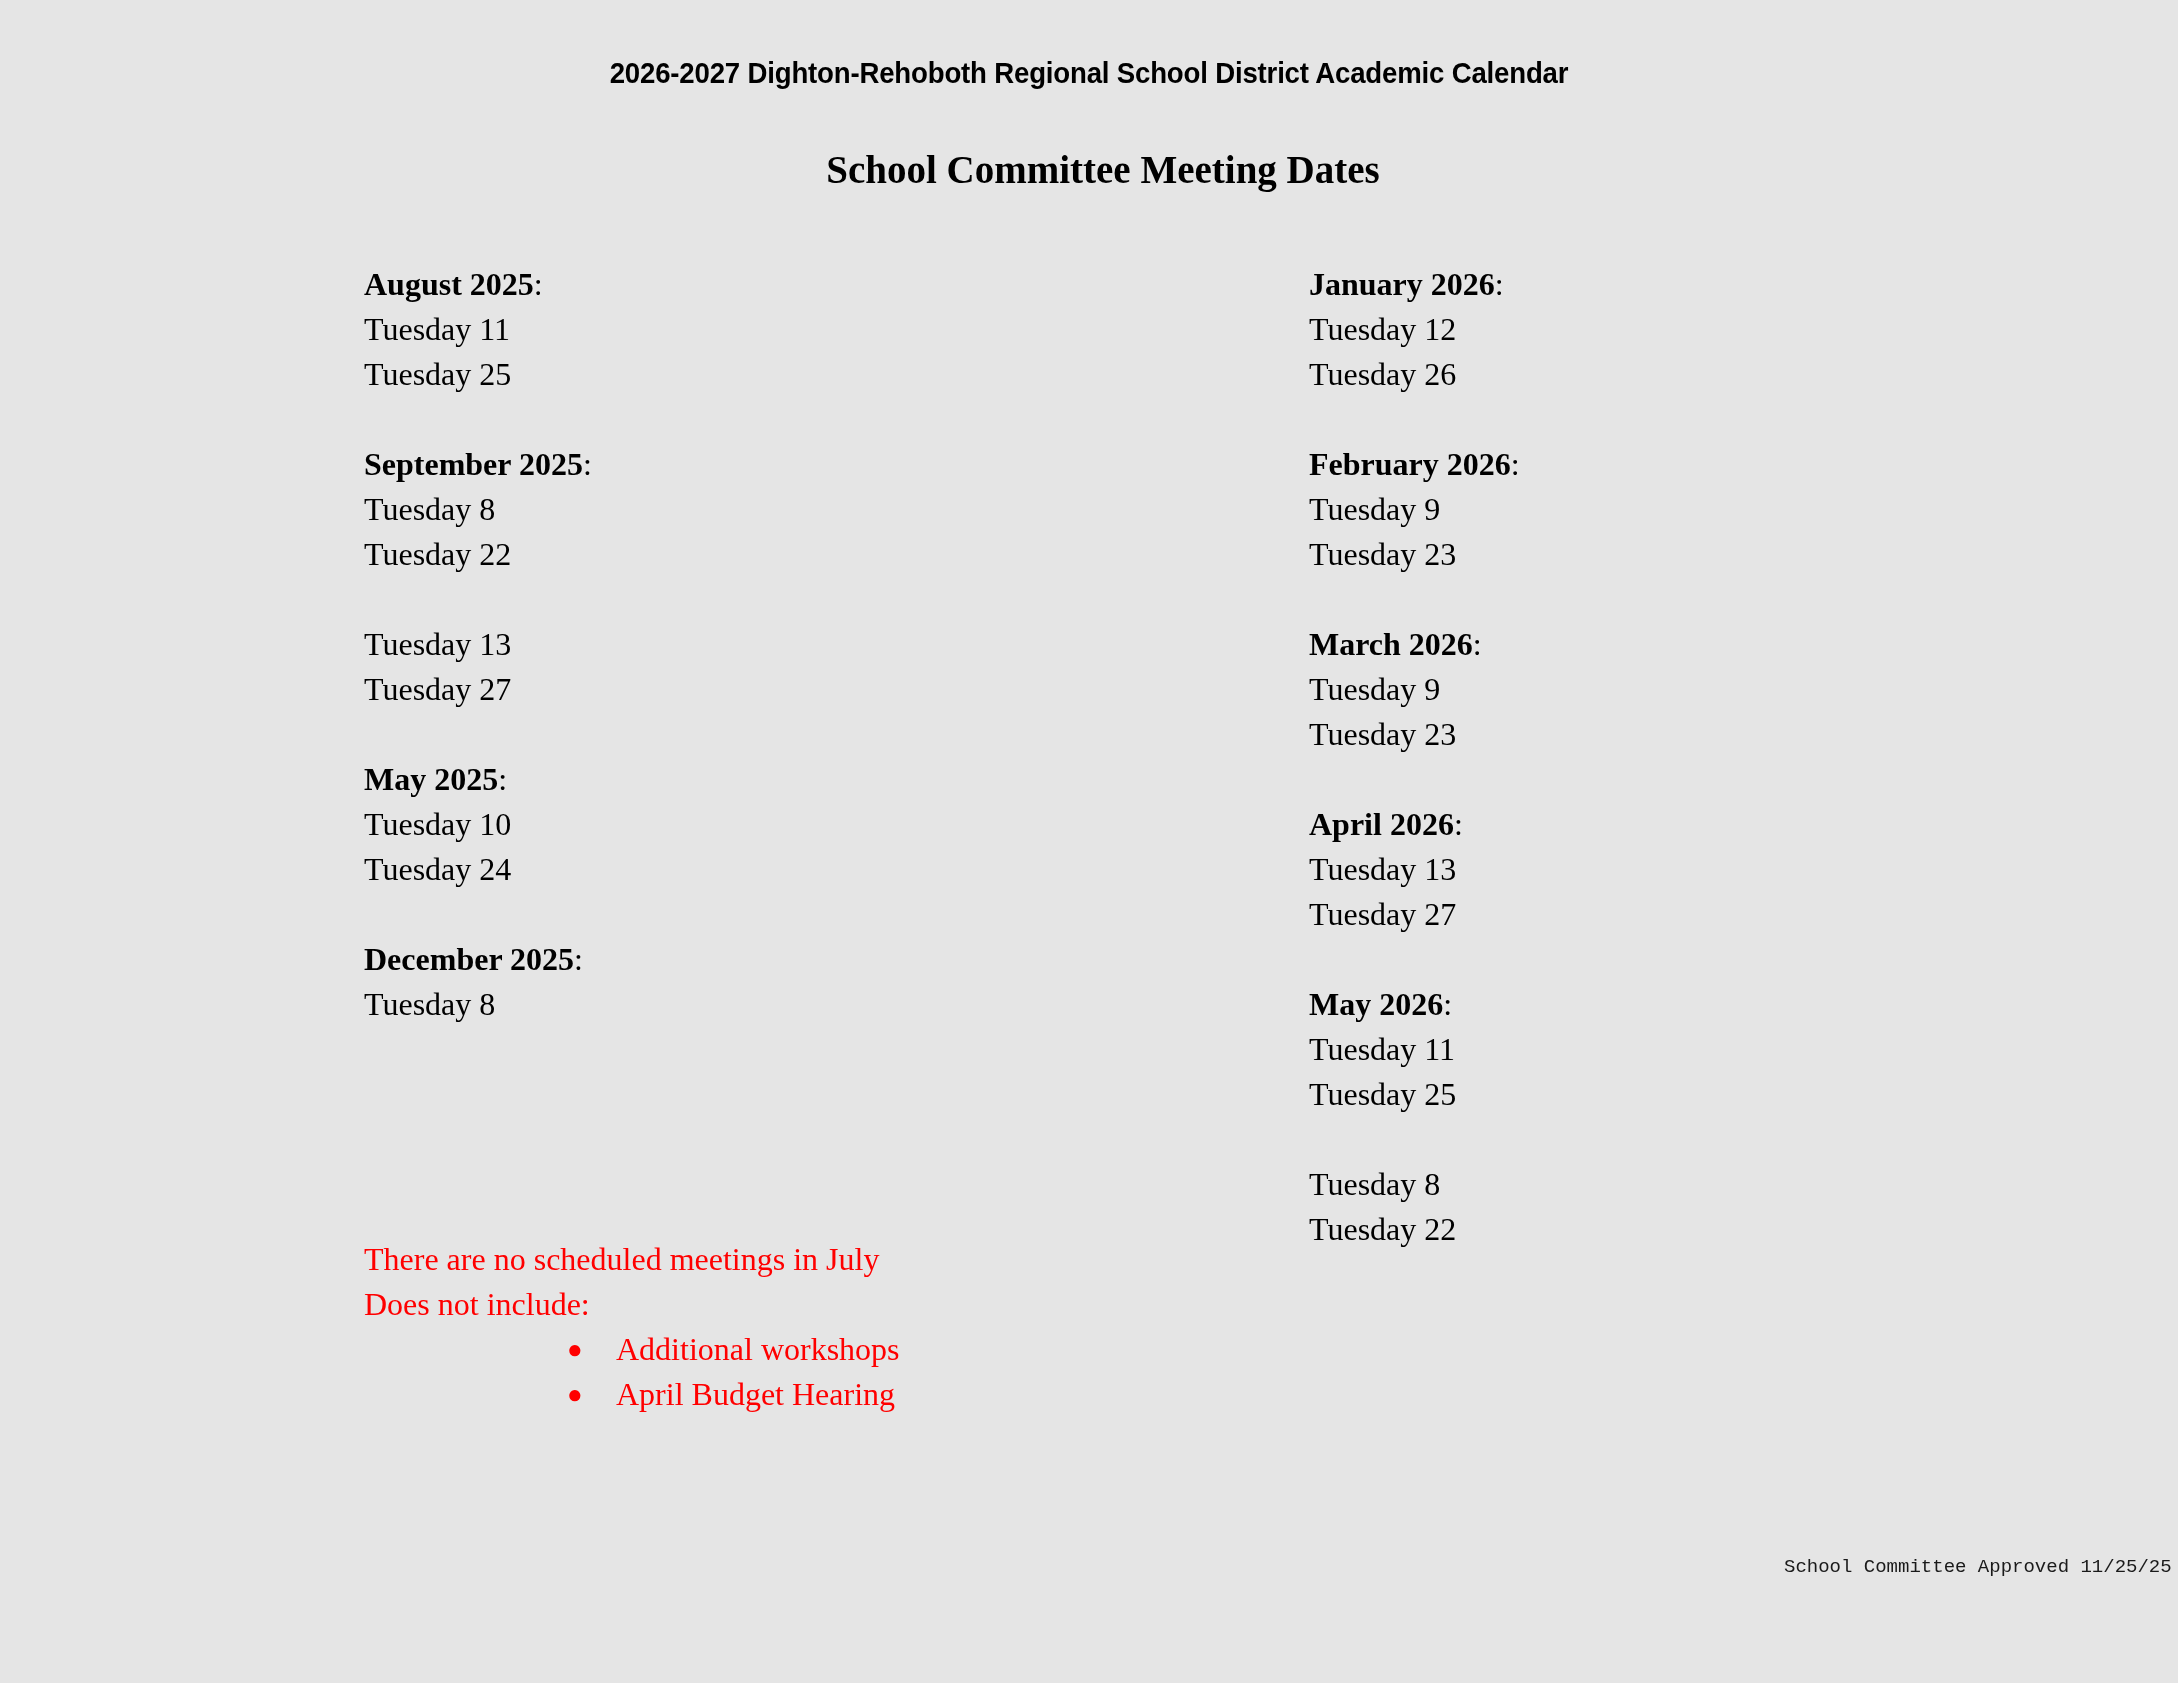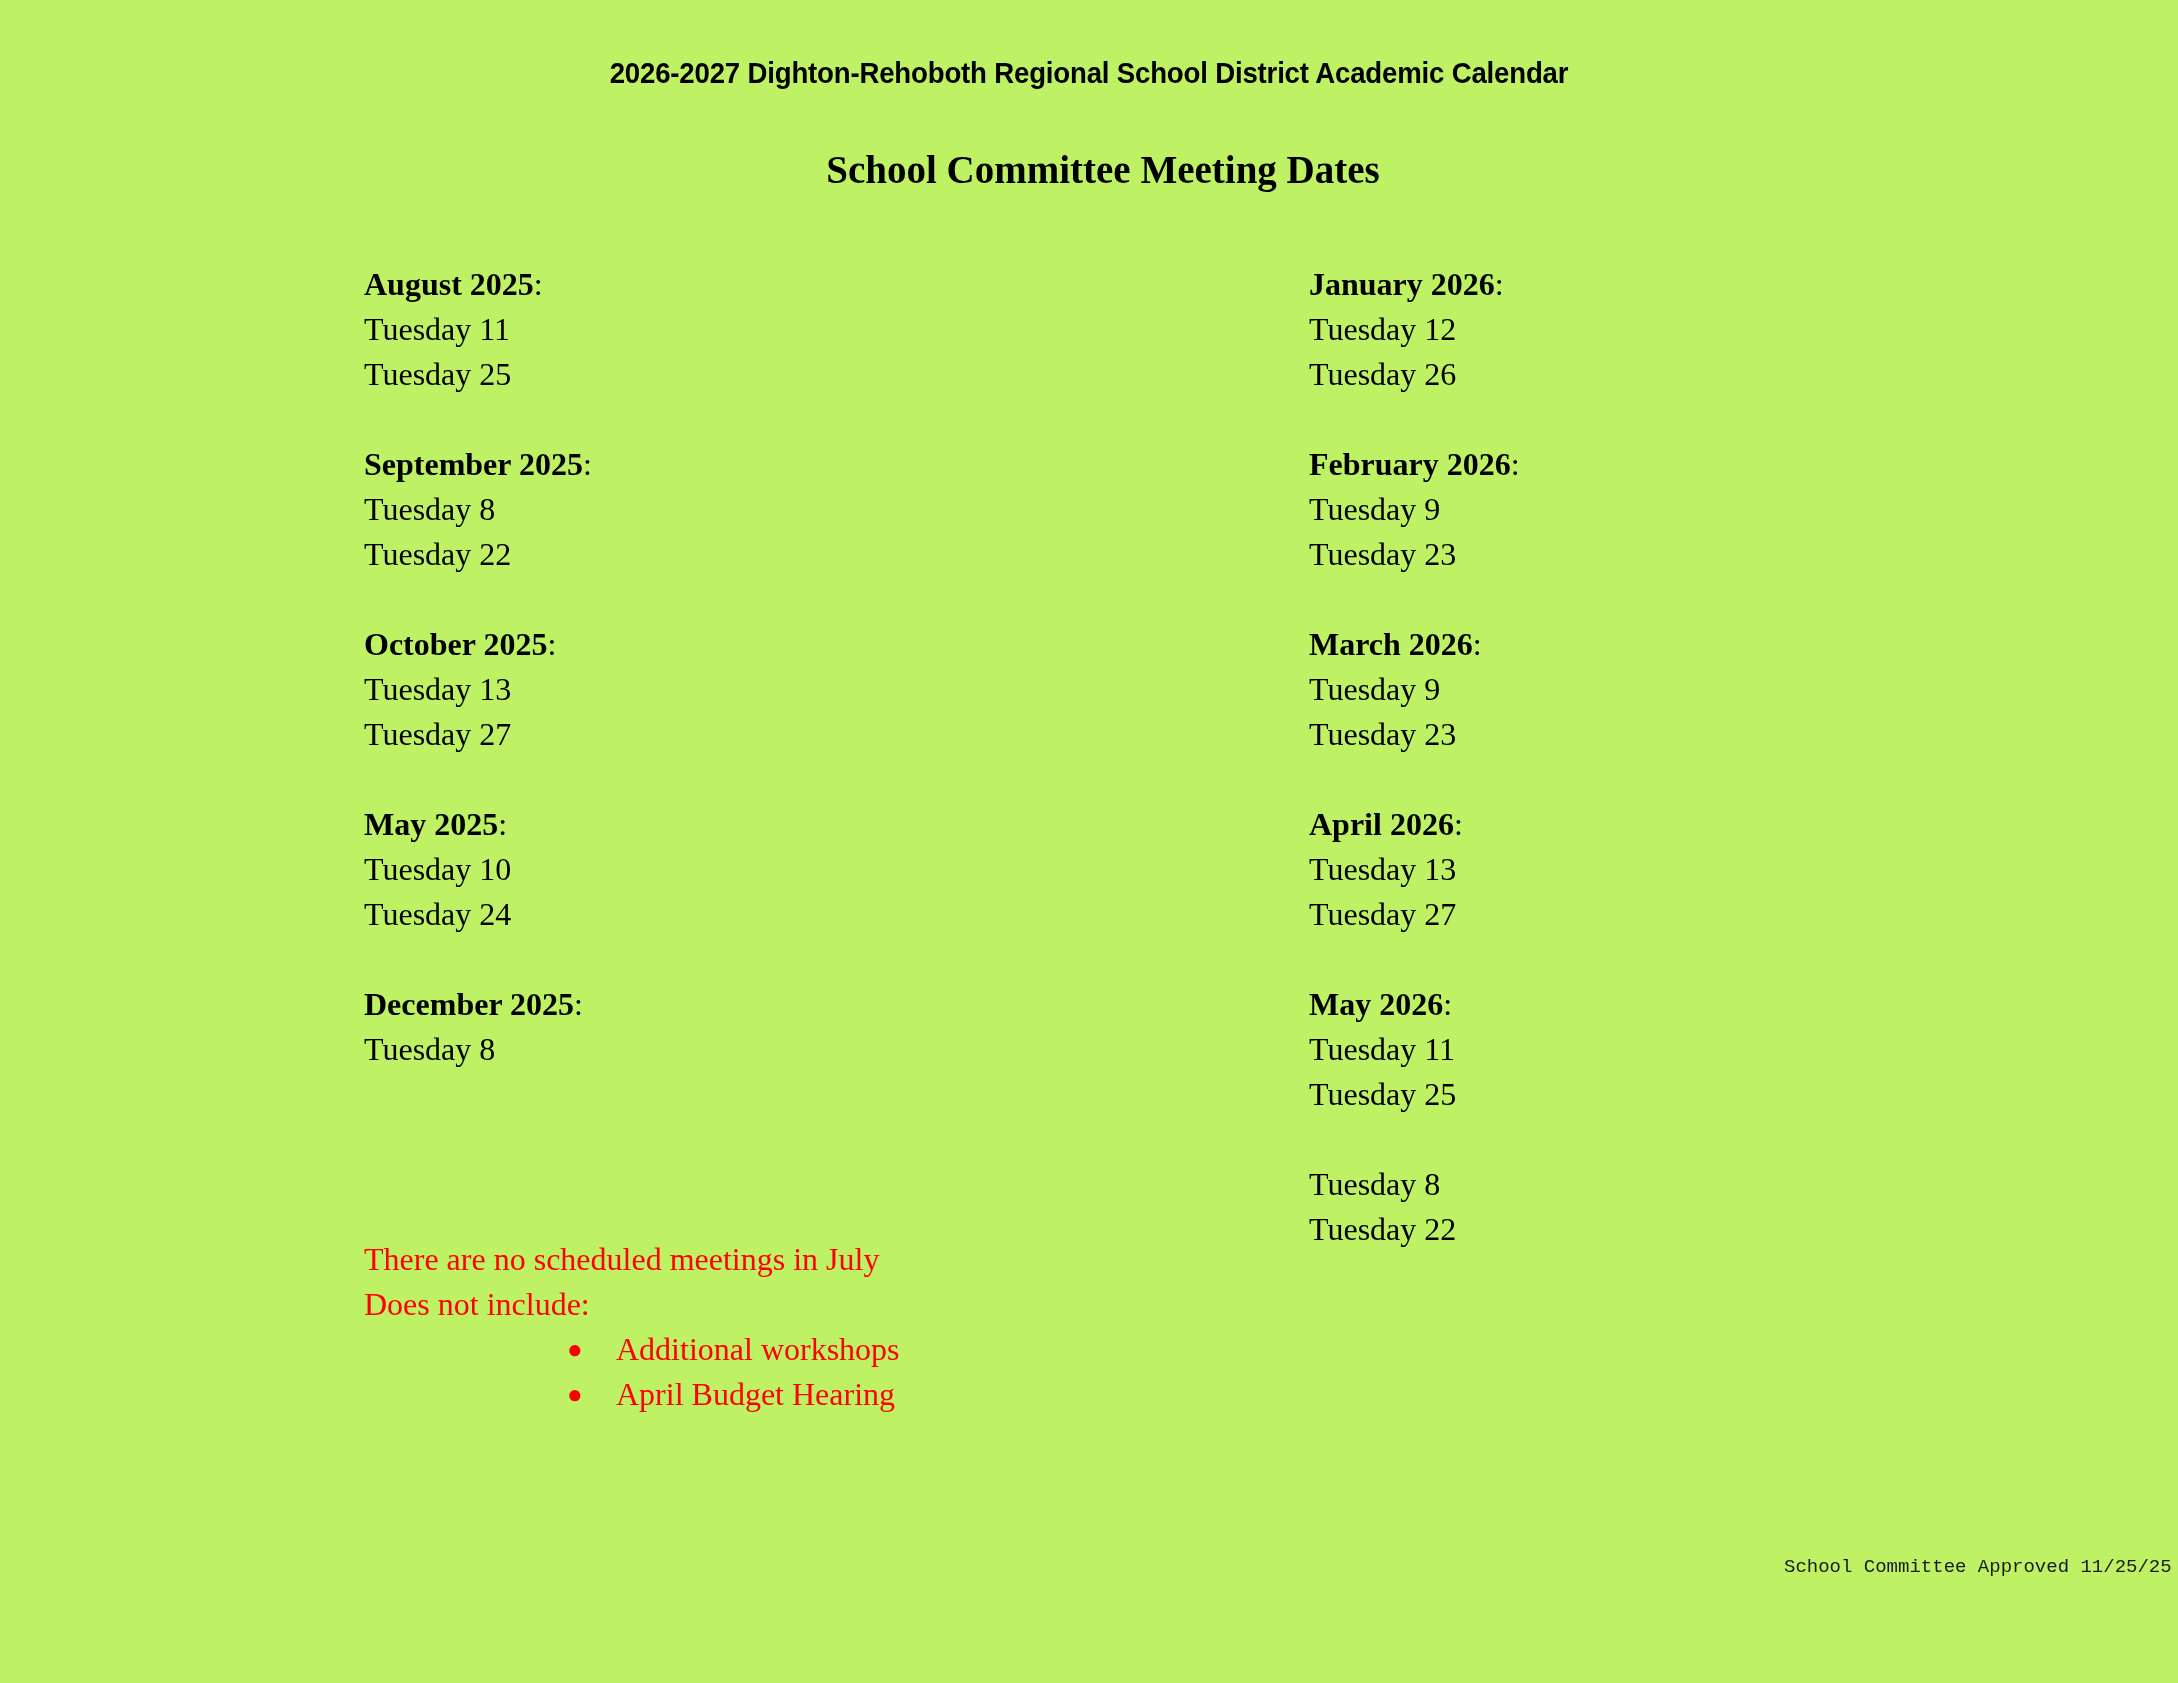--- a/index.html
+++ b/index.html
@@ -4,21 +4,21 @@
 <style>
   html, body {
     margin: 0;
     padding: 0;
     background: #ffffff;
   }
   #page {
     position: relative;
     width: 2178px;
     height: 1683px;
-    background: #bef264;
+    background: #e5e5e5;
     overflow: hidden;
     font-family: "Liberation Serif", "DejaVu Serif", serif;
     color: #000000;
   }
 
   
   .doc-header {
     position: absolute;
     top: 56px;
     left: 0;
@@ -126,21 +126,20 @@
         <div class="month-title"><span>August 2025</span><span class="colon">:</span></div>
         <div class="meeting-date">Tuesday 11</div>
         <div class="meeting-date">Tuesday 25</div>
       </div>
       <div class="month-block">
         <div class="month-title"><span>September 2025</span><span class="colon">:</span></div>
         <div class="meeting-date">Tuesday 8</div>
         <div class="meeting-date">Tuesday 22</div>
       </div>
       <div class="month-block">
-        <div class="month-title"><span>October 2025</span><span class="colon">:</span></div>
         <div class="meeting-date">Tuesday 13</div>
         <div class="meeting-date">Tuesday 27</div>
       </div>
       <div class="month-block">
         <div class="month-title"><span>May 2025</span><span class="colon">:</span></div>
         <div class="meeting-date">Tuesday 10</div>
         <div class="meeting-date">Tuesday 24</div>
       </div>
       <div class="month-block">
         <div class="month-title"><span>December 2025</span><span class="colon">:</span></div>

